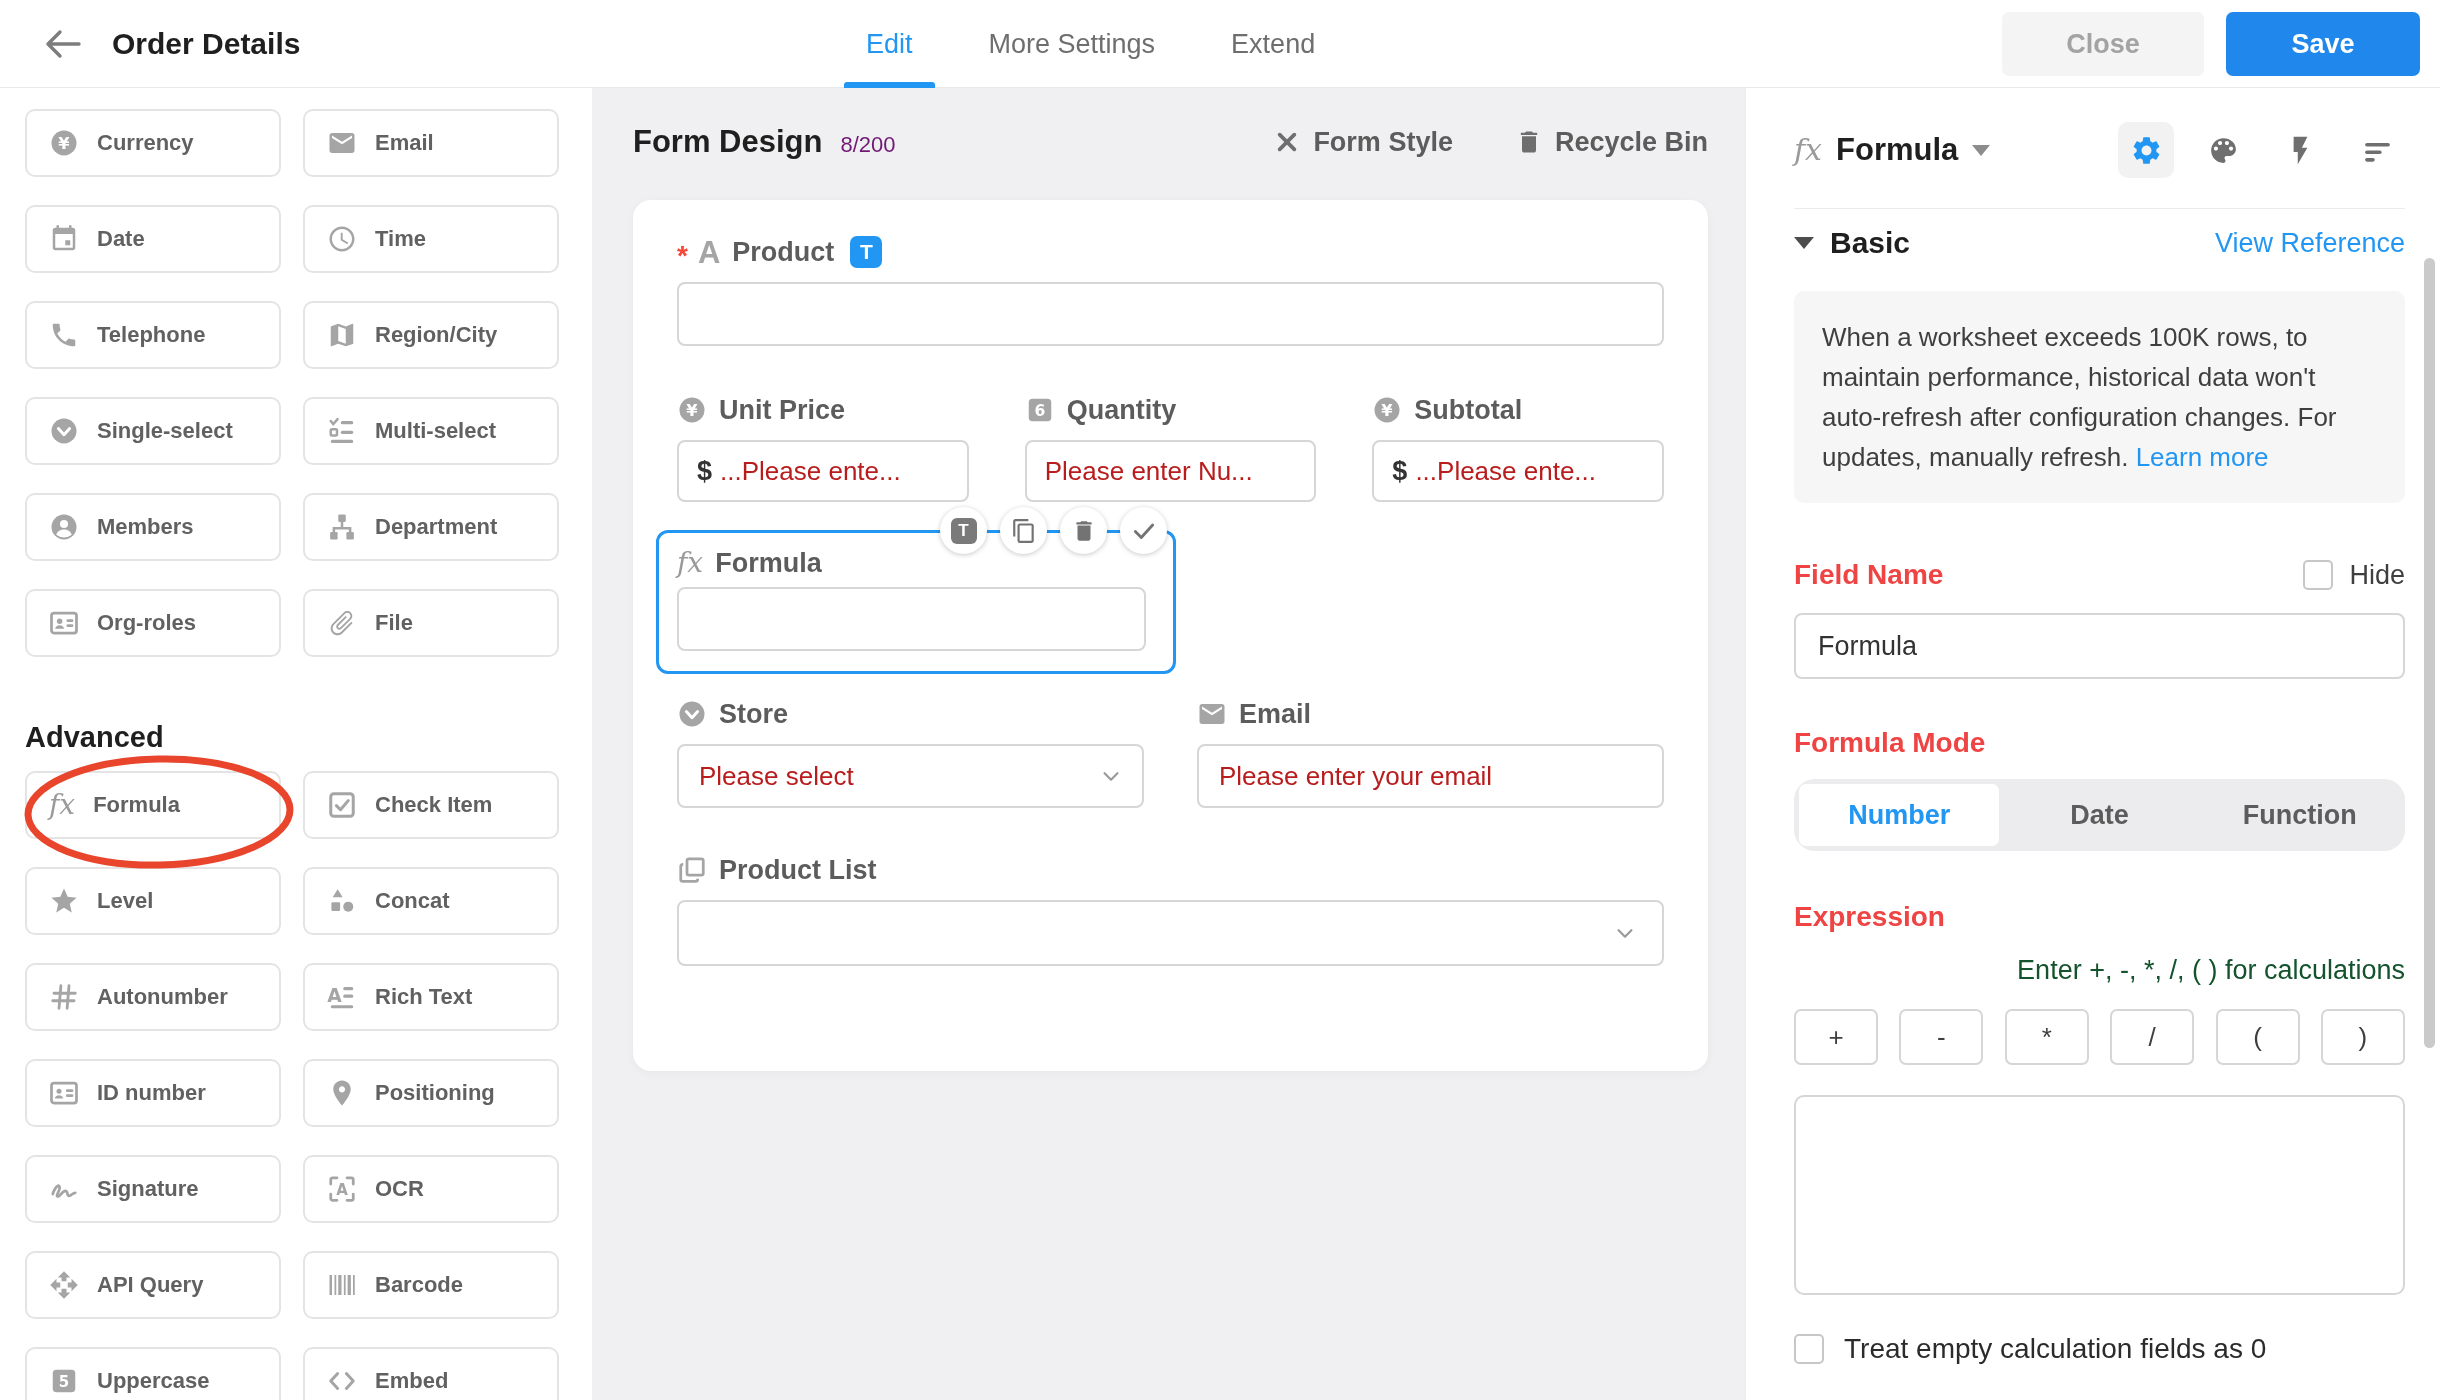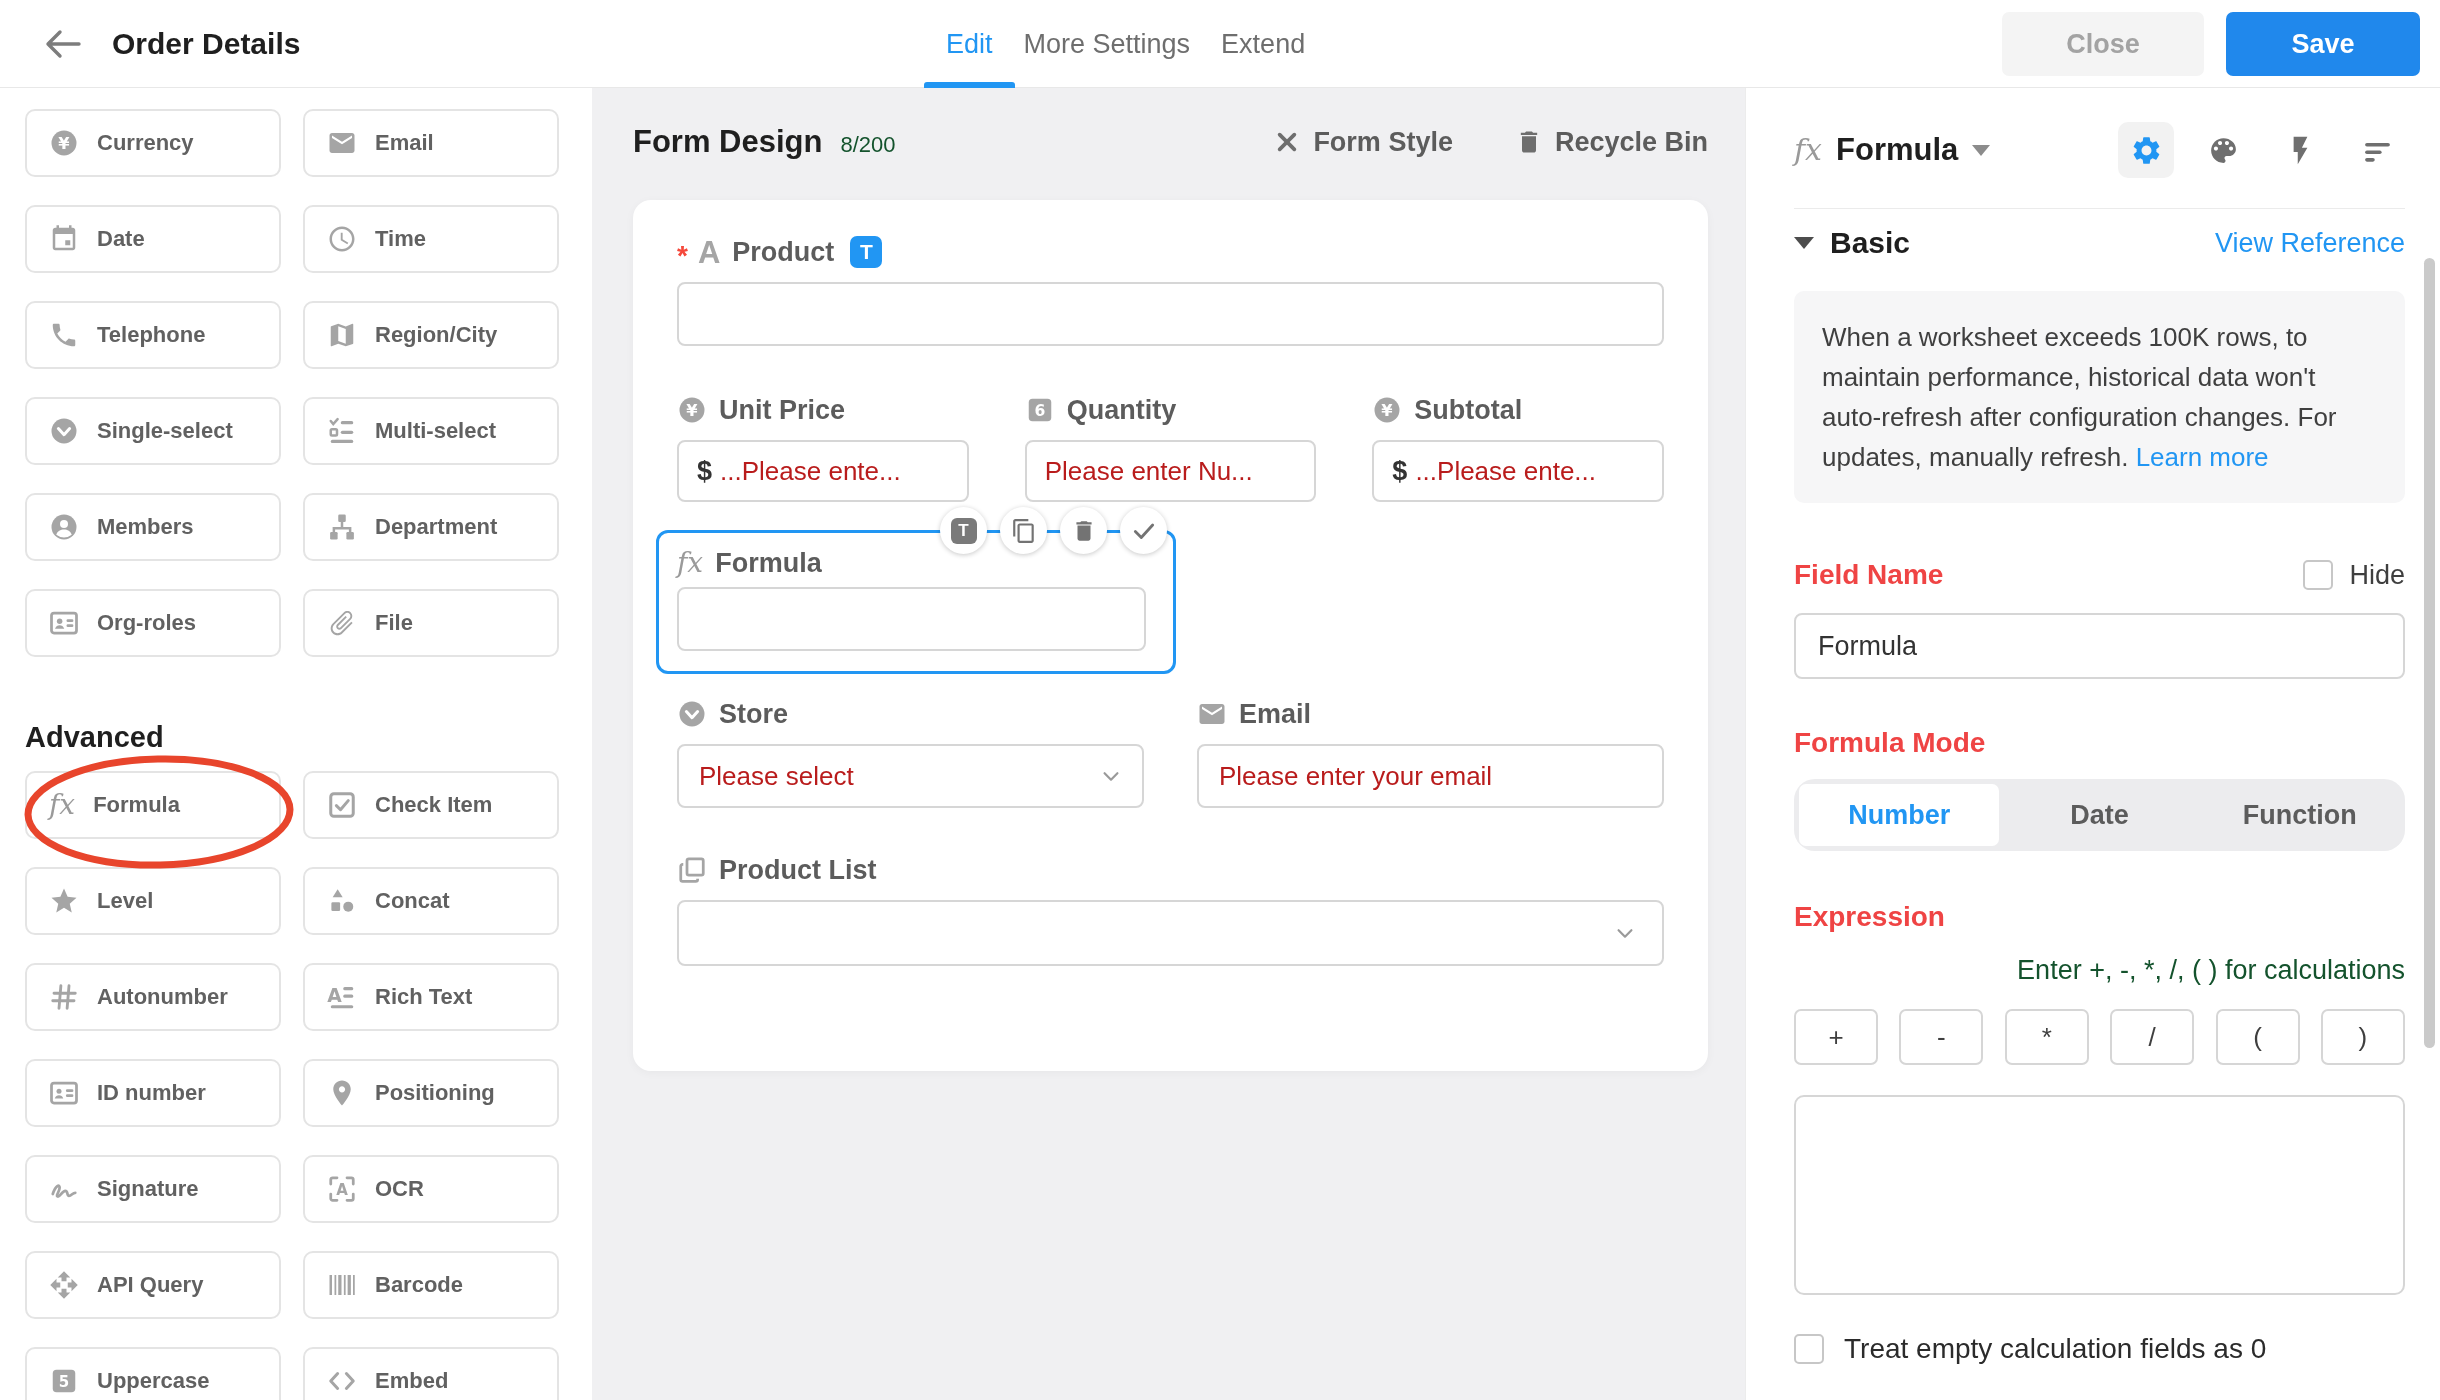--- a/index.html
+++ b/index.html
@@ -5,21 +5,21 @@
   * { margin:0; padding:0; box-sizing:border-box; }
   html,body { width:2440px; height:1400px; overflow:hidden; }
   body { font-family:"Liberation Sans","DejaVu Sans",sans-serif; background:#fff; color:#262626; }
   .app { width:2440px; height:1400px; display:flex; flex-direction:column; }
 
   
   .hdr { height:88px; background:#fff; border-bottom:1px solid #e8e8e8; display:flex; align-items:center; position:relative; flex:0 0 88px; z-index:5; }
   .hdr-left { display:flex; align-items:center; gap:28px; padding-left:40px; }
   .back-btn { width:44px; height:44px; display:flex; align-items:center; justify-content:center; cursor:pointer; color:#7d7d7d; }
   .hdr-title { font-size:30px; font-weight:700; color:#1f1f1f; }
-  .tabs { position:absolute; left:946px; top:0; height:88px; display:flex; gap:31px; }
+  .tabs { position:absolute; left:866px; top:0; height:88px; display:flex; gap:76px; }
   .tab { height:88px; display:flex; align-items:center; font-size:27px; color:#6e6e6e; cursor:pointer; position:relative; }
   .tab.active { color:#2196f3; }
   .tab.active::after { content:""; position:absolute; left:-22px; right:-22px; bottom:0; height:6px; background:#2196f3; border-radius:3px 3px 0 0; }
   .hdr-right { position:absolute; right:20px; top:12px; display:flex; gap:22px; }
   .btn { height:64px; border:none; border-radius:7px; font-size:27px; font-weight:700; cursor:pointer; font-family:inherit; }
   .btn-close { width:202px; background:#f4f4f4; color:#a3a3a3; }
   .btn-save { width:194px; background:#2088ec; color:#fff; }
 
   
   .main { flex:1; display:flex; min-height:0; }
@@ -34,21 +34,21 @@
   .adv-h { margin:64px 0 0 25px; font-size:29px; font-weight:700; color:#1f1f1f; height:34px; }
   .ic { width:30px; height:30px; display:inline-flex; align-items:center; justify-content:center; color:#a5a5a5; flex:0 0 auto; }
   .ic svg { width:100%; height:100%; }
   .fx-txt { font-family:"DejaVu Serif",serif; font-style:italic; color:#9a9a9a; font-size:28px; line-height:1; }
   .red-ellipse { position:absolute; left:14px; top:662px; width:290px; height:124px; pointer-events:none; }
 
   
   .canvas { flex:1; background:#f0f0f2; padding:34px 37px 0 41px; min-width:0; }
   .cv-head { display:flex; align-items:center; height:40px; }
   .cv-title { font-size:31px; font-weight:700; color:#1f1f1f; }
-  .cv-count { font-size:22px; color:#14532d; margin-left:18px; margin-top:6px;text-align:center; }
+  .cv-count { font-size:22px; color:#701a75; margin-left:18px; margin-top:6px;text-align:center; }
   .cv-actions { margin-left:auto; display:flex; gap:62px; }
   .cv-act { display:flex; align-items:center; gap:12px; font-size:27px; font-weight:700; color:#5c5c5c; cursor:pointer; }
   .cv-act .ic { color:#6e6e6e; width:28px; height:28px; }
   .card { margin-top:38px; background:#fff; border-radius:18px; height:871px; padding:34px 44px 0; box-shadow:0 2px 10px rgba(0,0,0,.04); position:relative; }
   .frow-label { display:flex; align-items:center; gap:12px; height:36px; margin-bottom:12px; }
   .frow-label .name { font-size:27px; font-weight:700; color:#5c5c5c; }
   .req { color:#f5483b; font-size:28px; font-weight:700; margin-right:-2px; margin-top:8px; }
   .a-icon { font-size:31px; font-weight:700; color:#a5a5a5; line-height:1; }
   .t-badge { width:32px; height:32px; background:#2196f3; border-radius:7px; color:#fff; font-size:21px; font-weight:700; display:flex; align-items:center; justify-content:center; margin-left:4px; }
   .inp { border:2px solid #d6d6d6; border-radius:8px; background:#fff; height:64px; width:100%; font-size:26px; color:#333; padding:0 20px; font-family:inherit; }

